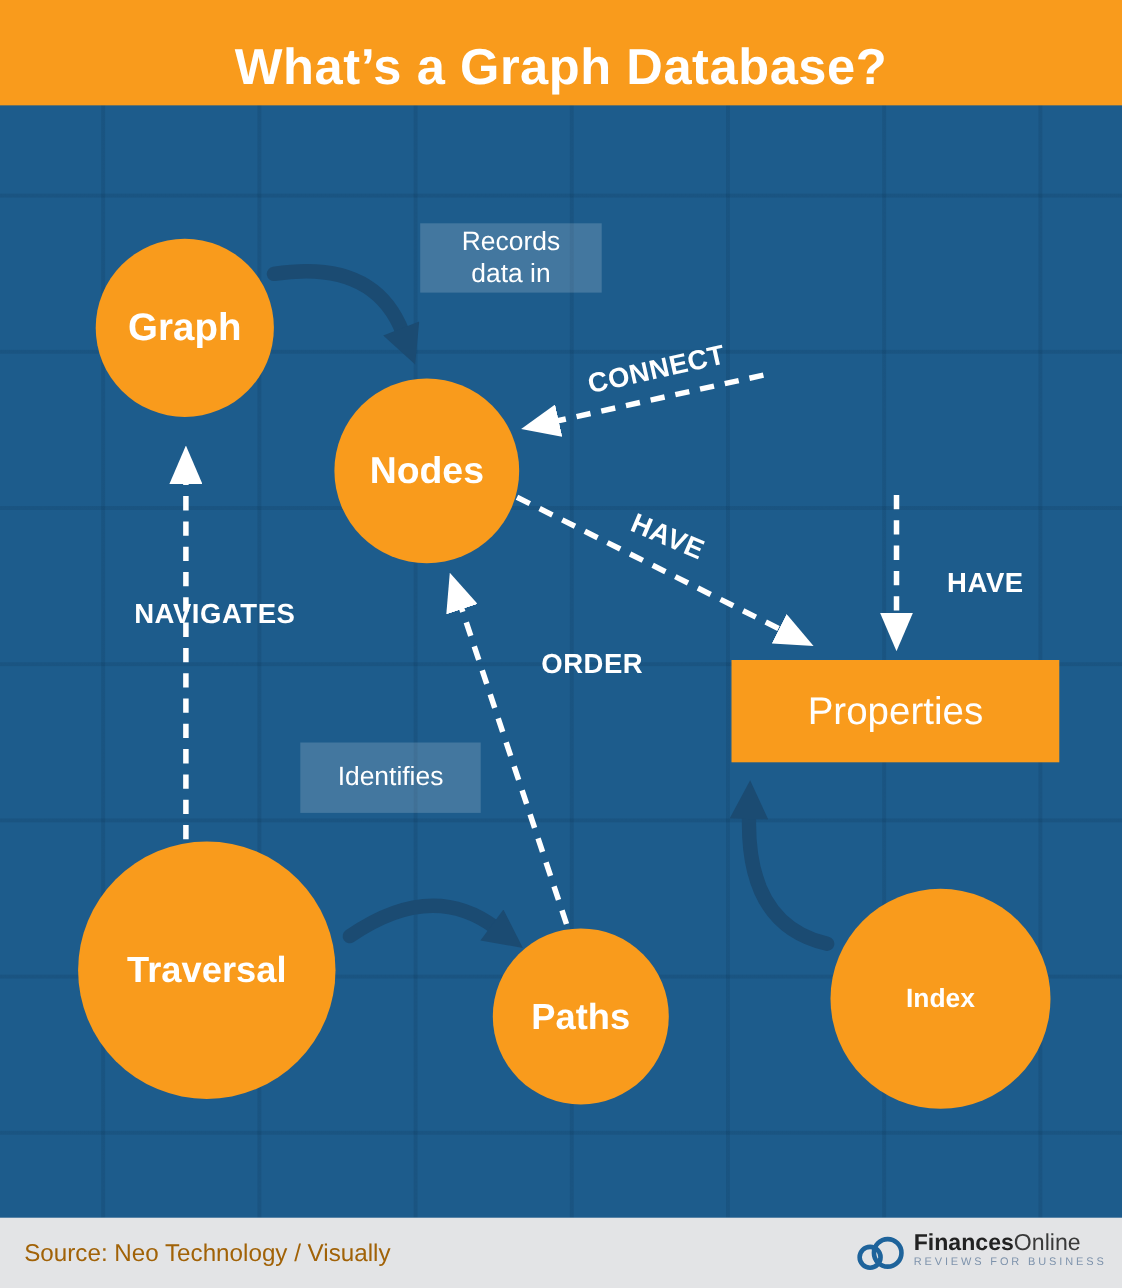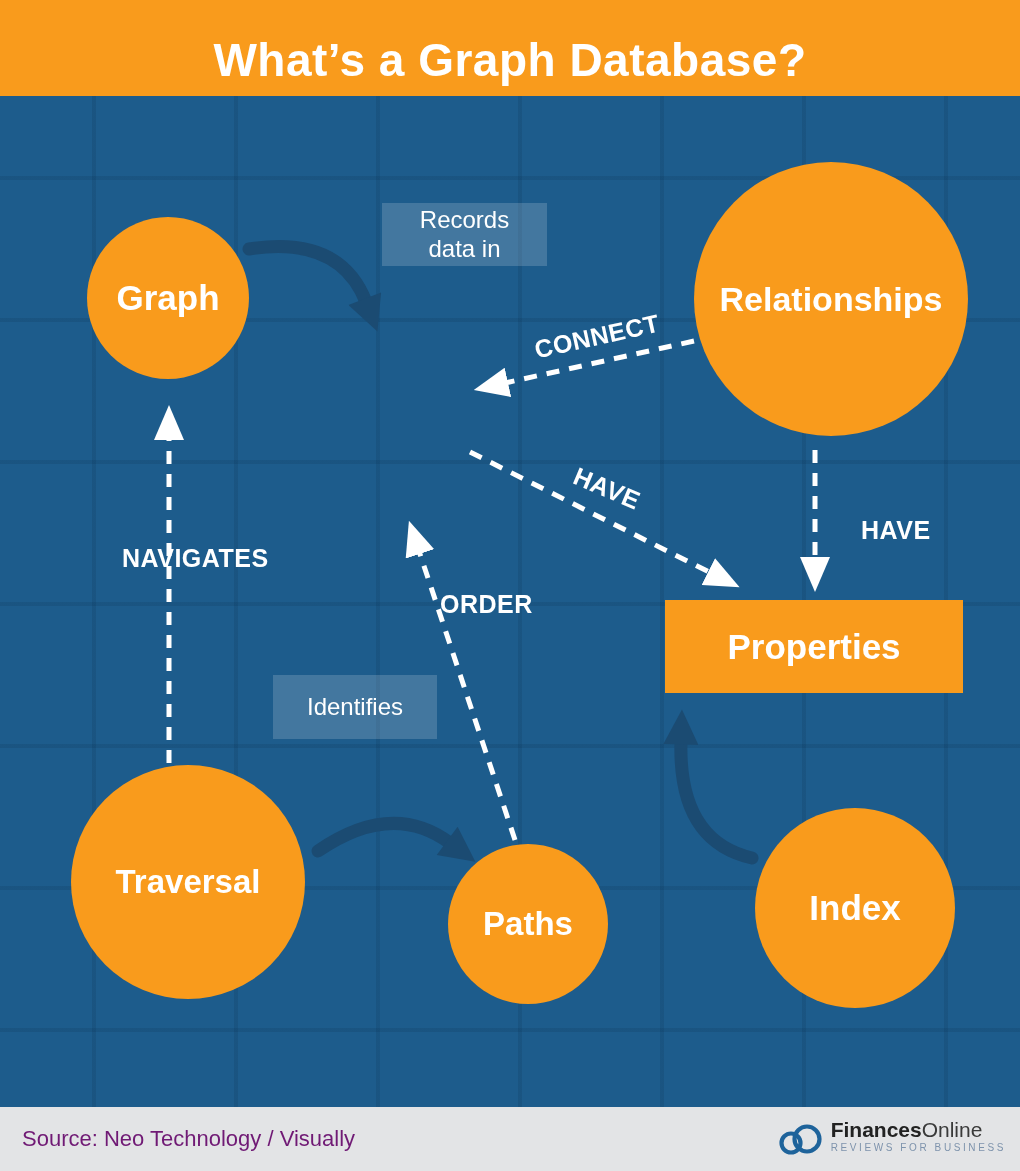--- a/index.html
+++ b/index.html
@@ -20,36 +20,36 @@
               linear-gradient(to bottom, rgba(6,38,66,0.14) 0 4px, transparent 4px);
             background-size:142px 142px;
             background-position:92px 80px; }
 
   .node-circle { position:absolute; border-radius:50%; background:#F99B1C;
                  display:flex; align-items:center; justify-content:center; z-index:1; }
   .node-circle span { color:#fff; font-weight:bold; text-align:right; }
 
   .node-rect { position:absolute; background:#F99B1C; display:flex; align-items:center;
                justify-content:center; z-index:1; }
-  .node-rect span { color:#fff; font-weight:bold; }
+  .node-rect span { color:#fff; font-weight:normal; }
 
   .edge-box { position:absolute; background:rgba(255,255,255,0.17);
               display:flex; align-items:center; justify-content:center; z-index:3; }
   .edge-box span { color:#fff; font-size:24px; text-align:center; line-height:1.2; }
 
   .edge-text { position:absolute; color:#fff; font-weight:bold; font-size:25px;
                letter-spacing:0.5px; z-index:3; white-space:nowrap; }
 
   .arrow-layer { position:absolute; left:0; top:0; width:1020px; height:1011px; z-index:2; }
 
   
   .footer { position:absolute; left:0; top:1107px; width:1020px; height:64px;
             background:#E3E4E6; display:flex; align-items:center; justify-content:space-between;
             padding:0 14px 0 22px; }
-  .source { color:#701a75; font-size:22px; }
+  .source { color:#a16207; font-size:22px; }
   .logo { display:flex; align-items:flex-start; gap:8px; }
   .logo-text { display:flex; flex-direction:column; line-height:1.05; }
   .brand { font-size:21px; color:#3A3A3A; }
   .brand b { color:#222; }
   .tagline { font-size:10px; letter-spacing:2.6px; color:#7E93AC; font-weight:normal; margin-top:2px; }
 </style>
 </head>
 <body>
 
 <div class="page">
@@ -78,59 +78,59 @@
       <path d="M 694 245 L 505 287" fill="none" stroke="#ffffff" stroke-width="5" stroke-dasharray="13 10" marker-end="url(#mW)"></path>
       <path d="M 470 356 L 711 477" fill="none" stroke="#ffffff" stroke-width="5" stroke-dasharray="13 10" marker-end="url(#mW)"></path>
       <path d="M 815 354 L 815 464" fill="none" stroke="#ffffff" stroke-width="5" stroke-dasharray="13 10" marker-end="url(#mW)"></path>
       <path d="M 515 744 L 419 455" fill="none" stroke="#ffffff" stroke-width="5" stroke-dasharray="13 10" marker-end="url(#mW)"></path>
     </svg>
 
     <div class="node-circle" style="left:87px; top:121px; width:162px; height:162px;">
       <span style="font-size:35px;">Graph</span>
     </div>
 
+    <div class="node-circle" style="left:304px; top:248px; width:168px; height:168px;">
+      <span style="font-size:34px;">Nodes</span>
+    </div>
 
-    <div class="node-circle" style="left:694px; top:66px; width:274px; height:274px;">
-      <span style="font-size:34px;">Relationships</span>
-    </div>
 
     <div class="node-rect" style="left:665px; top:504px; width:298px; height:93px;">
       <span style="font-size:35px;">Properties</span>
     </div>
 
     <div class="node-circle" style="left:448px; top:748px; width:160px; height:160px;">
       <span style="font-size:33px;">Paths</span>
     </div>
 
     <div class="node-circle" style="left:71px; top:669px; width:234px; height:234px;">
       <span style="font-size:33px;">Traversal</span>
     </div>
 
     <div class="node-circle" style="left:755px; top:712px; width:200px; height:200px;">
-      <span style="font-size:35px;">Index</span>
+      <span style="font-size:24px;">Index</span>
     </div>
 
     <div class="edge-box" style="left:382px; top:107px; width:165px; height:63px;">
       <span style="max-width:112px;">Records data in</span>
     </div>
 
     <div class="edge-box" style="left:273px; top:579px; width:164px; height:64px;">
       <span>Identifies</span>
     </div>
 
 
     <div class="edge-text" style="left:524px; top:226px; width:146px; text-align:center; transform:rotate(-12.5deg);">CONNECT</div>
 
     <div class="edge-text" style="left:572px; top:378px; transform:rotate(23deg);">HAVE</div>
 
     <div class="edge-text" style="left:861px; top:420px;">HAVE</div>
 
     <div class="edge-text" style="left:86px; top:448px;margin-left:36px;">NAVIGATES</div>
 
-    <div class="edge-text" style="left:440px; top:494px;">ORDER</div>
+    <div class="edge-text" style="left:492px; top:494px;">ORDER</div>
   </div>
 
   <div class="footer">
     <div class="source">Source: Neo Technology / Visually</div>
     <div class="logo">
       <svg width="46" height="40" viewBox="0 0 46 40">
         <circle cx="14" cy="24" r="9.5" fill="none" stroke="#1E639B" stroke-width="4.2"></circle>
         <circle cx="30" cy="20" r="12.5" fill="none" stroke="#1E639B" stroke-width="4.2"></circle>
       </svg>
       <div class="logo-text">

